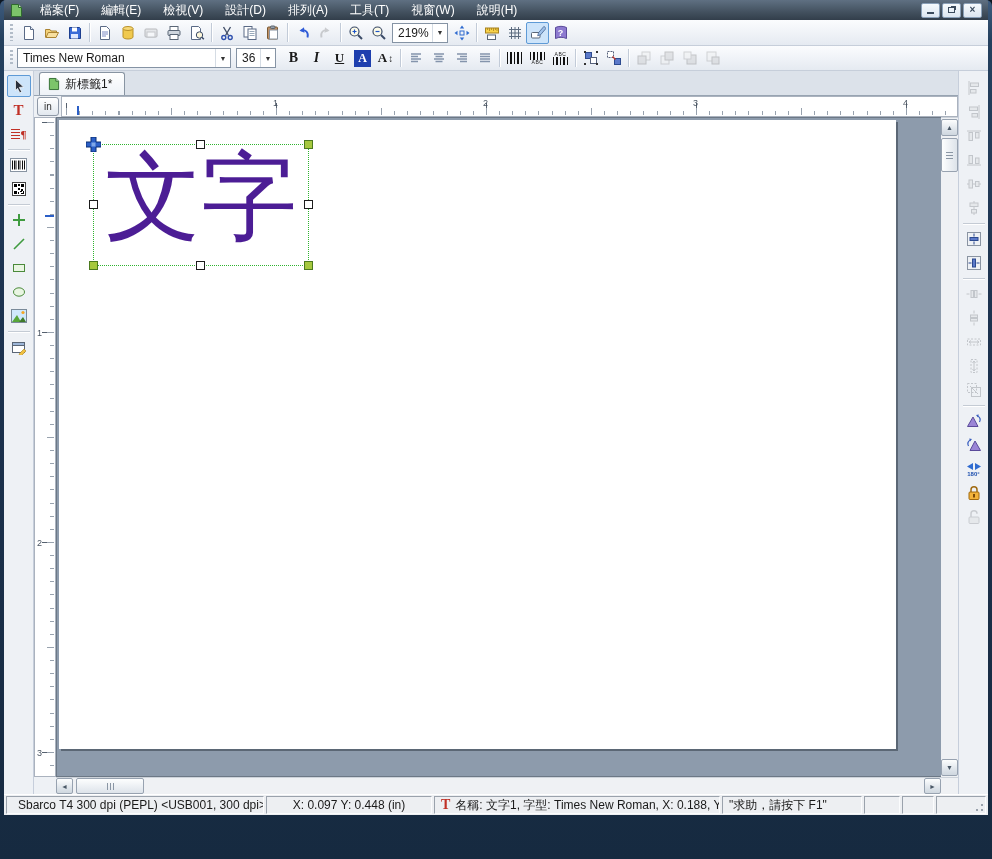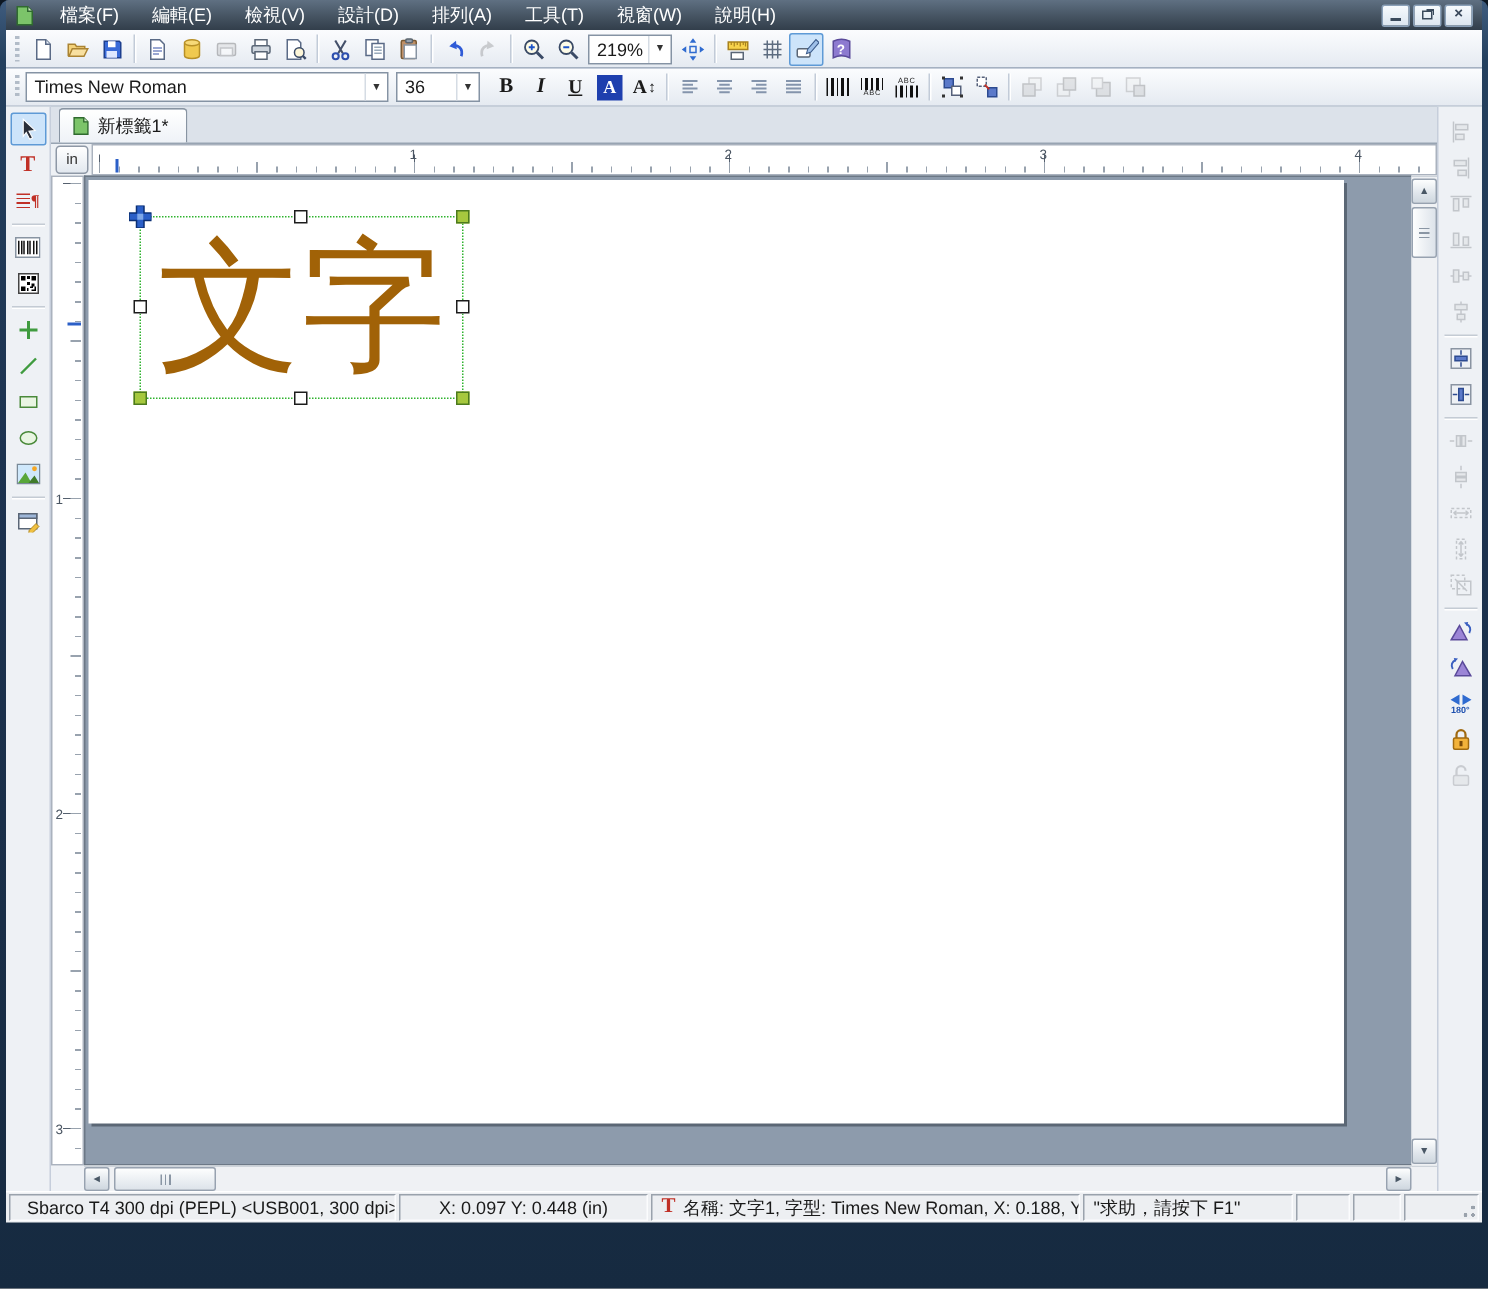--- a/index.html
+++ b/index.html
@@ -29,21 +29,21 @@
 .toolbar{display:flex;align-items:center;background:linear-gradient(#fbfcfe,#e5eaf1);border-bottom:1px solid #c6ceda;padding:0 2px}
 .tb1{height:26px}.tb2{height:25px}
 .grip{width:5px;align-self:stretch;margin:4px 3px;background:repeating-linear-gradient(to bottom,#b2bcc8 0 2px,transparent 2px 4px);background-size:3px 100%;background-repeat:no-repeat;background-position:center}
 .tbtn{width:23px;height:22px;border:1px solid transparent;border-radius:2px;display:flex;align-items:center;justify-content:center;flex:none}
 .tbtn.active{background:#cde4fa;border-color:#5e9ad6}
 .tbtn.disabled{opacity:.42;filter:grayscale(85%)}
 .tsep{width:1px;align-self:stretch;margin:3px 3px;background:#c2cbd8;box-shadow:1px 0 0 #fff}
 .combo{height:20px;background:#fff;border:1px solid #8593a4;display:flex;align-items:center;font-size:12px;flex:none}
 .combo .val{flex:1;padding:0 5px;white-space:nowrap;overflow:hidden}
 .combo .drop{width:15px;align-self:stretch;display:flex;align-items:center;justify-content:center;color:#333;font-size:7px;border-left:1px solid #d5dce4}
-.font-combo{width:242px}.size-combo{width:56px}.zoom-combo{width:56px;margin:0 2px}
+.font-combo{width:214px}.size-combo{width:40px}.zoom-combo{width:56px;margin:0 2px}
 .fmt-b{font-family:"Liberation Serif",serif;font-weight:bold;font-size:14px}
 .fmt-i{font-family:"Liberation Serif",serif;font-style:italic;font-weight:bold;font-size:14px}
 .fmt-u{font-family:"Liberation Serif",serif;font-weight:bold;font-size:13px;text-decoration:underline}
 .fmt-color{width:17px;height:17px;background:#1e3fae;color:#fff;font-family:"Liberation Serif",serif;font-weight:bold;font-size:12px;display:flex;align-items:center;justify-content:center}
 .fmt-scale{font-family:"Liberation Serif",serif;font-weight:bold;font-size:13px;display:flex;align-items:center}
 .fmt-scale .ud{font-size:10px;margin-left:1px}
 .bc-combo-icon{display:flex;flex-direction:column;align-items:center;line-height:1}
 .bc-bars{width:15px;height:8px;background:repeating-linear-gradient(90deg,#111 0 1px,transparent 1px 3px,#111 3px 5px,transparent 5px 7px)}
 .bc-txt{font-size:5px;letter-spacing:.5px;color:#222}
 
@@ -76,21 +76,21 @@
 .vruler{width:22px;background:#fff;border:1px solid #aab2be;position:relative;overflow:hidden;flex:none}
 .vticks{position:absolute;top:4px;bottom:0;right:1px;width:12px;background:
  repeating-linear-gradient(to bottom,#98a2ae 0 1px,transparent 1px 13.125px) right top/4px 100% no-repeat,
  repeating-linear-gradient(to bottom,#98a2ae 0 1px,transparent 1px 105px) right top/7px 100% no-repeat,
  repeating-linear-gradient(to bottom,#55606e 0 1px,transparent 1px 210px) right top/12px 100% no-repeat}
 .vnum{position:absolute;left:2px;font-size:9px;color:#4a5562}
 .vmark{position:absolute;top:97px;right:1px;width:9px;height:2px;background:#2b5fc7}
 .viewport{flex:1;background:#8d9bac;border:1px solid #6c7886;border-right:none;position:relative;overflow:hidden}
 .page{position:absolute;left:2px;top:2px;width:837px;height:629px;background:#fff;box-shadow:2px 2px 0 rgba(30,40,50,.45)}
 .selbox{position:absolute;left:34px;top:24px;width:216px;height:122px;border:1px dotted #2fb32f;display:flex;align-items:center;justify-content:center}
-.seltext{font-family:Liberation Serif, serif;font-size:96px;line-height:1;color:#a16207;white-space:nowrap}
+.seltext{font-family:Liberation Mono, monospace;font-size:96px;line-height:1;color:#4c1d95;white-space:nowrap}
 .hnd{position:absolute;width:9px;height:9px;border:1px solid #1c1c1c;background:#fff}
 .hnd.green{background:#a6c83e;border-color:#4c7a1e}
 .hnd.tc{left:calc(50% - 5px);top:-5px}.hnd.tr{right:-5px;top:-5px}
 .hnd.ml{left:-5px;top:calc(50% - 5px)}.hnd.mr{right:-5px;top:calc(50% - 5px)}
 .hnd.bl{left:-5px;bottom:-5px}.hnd.bc{left:calc(50% - 5px);bottom:-5px}.hnd.br{right:-5px;bottom:-5px}
 .movehnd{position:absolute;left:-8px;top:-8px;width:15px;height:15px}
 
 .vscroll{width:17px;background:#eff1f4;border-top:1px solid #cdd3da;position:relative;flex:none}
 .sbtn{position:absolute;width:17px;height:17px;background:linear-gradient(#fdfefe,#dfe5eb 60%,#cfd7df);border:1px solid #97a2b0;border-radius:2px;color:#4a5866;font-size:7px;display:flex;align-items:center;justify-content:center;line-height:1}
 .vs-up{top:1px;left:0}.vs-dn{bottom:1px;left:0}

